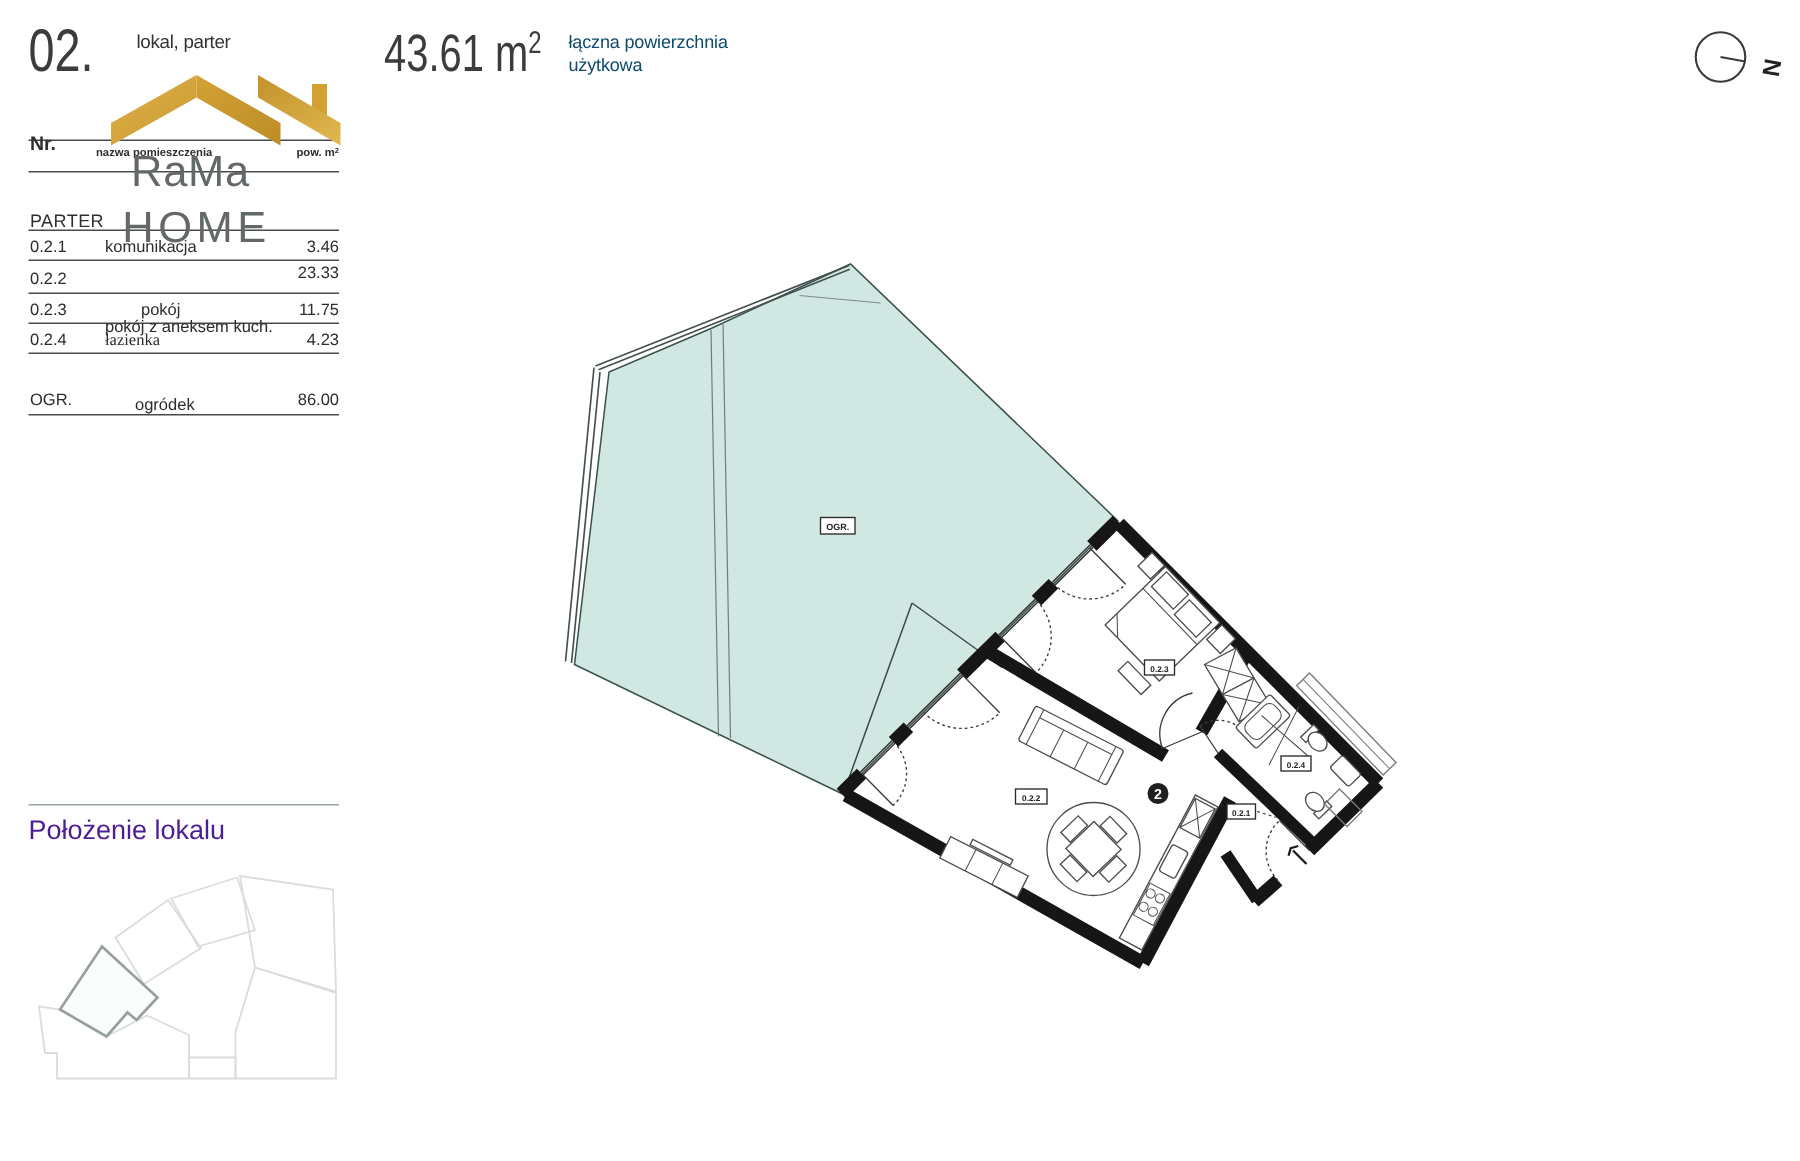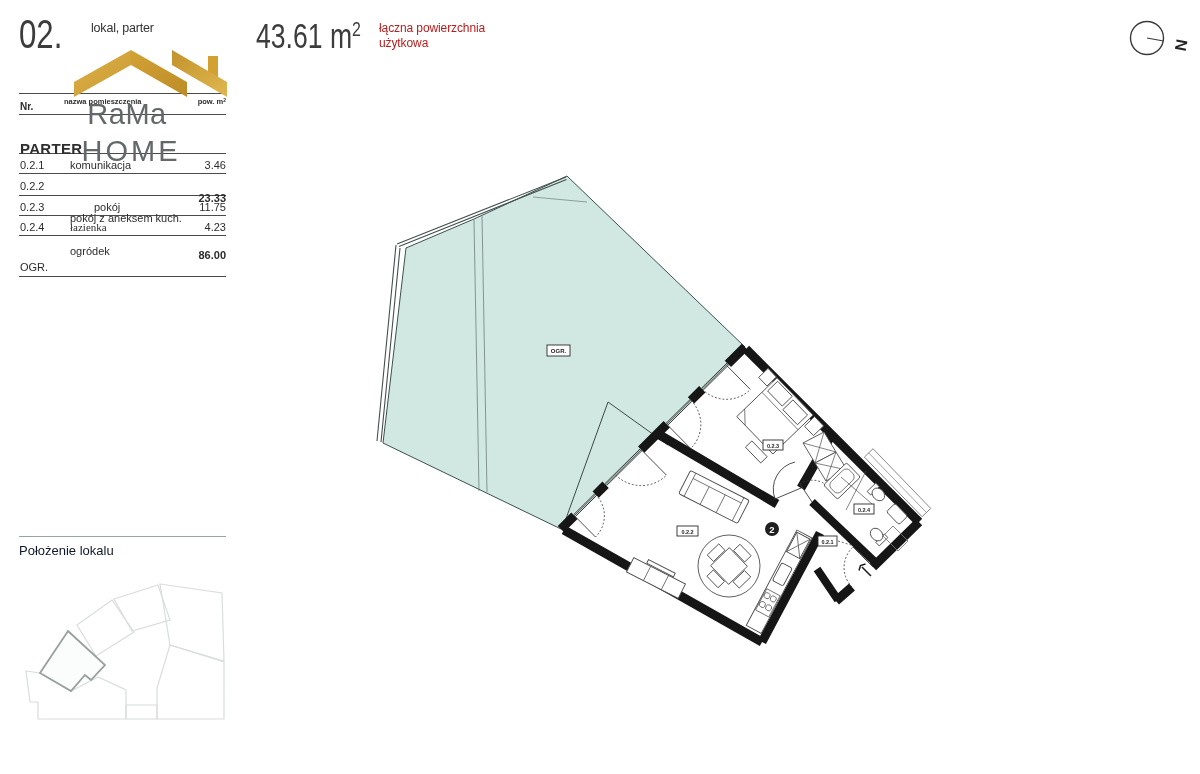--- a/index.html
+++ b/index.html
@@ -10,59 +10,59 @@
   .rt{left:20px;}
   .rn{left:70px;}
   .rv{right:974px;}
 </style>
 </head>
 <body>
 
 <div class="abs" style="left:19px;top:14px;font-size:40px;line-height:1;color:#3c3c3c;transform:scaleX(0.78);transform-origin:left top;">02.</div>
 <div class="abs" style="left:69px;top:21px;font-size:12.5px;color:#323232;letter-spacing:-0.2px;padding-left:22px;">lokal, parter</div>
 <div class="abs" style="left:256px;top:18px;font-size:35px;line-height:1;color:#3c3c3c;transform:scaleX(0.76);transform-origin:left top;">43.61&nbsp;m<span style="font-size:21px;vertical-align:12px;">2</span></div>
-<div class="abs" style="left:379px;top:21px;font-size:12px;line-height:14.5px;color:#b91c1c;letter-spacing:-0.1px;">łączna powierzchnia<br>użytkowa</div>
+<div class="abs" style="left:379px;top:21px;font-size:12px;line-height:14.5px;color:#0c4a6e;letter-spacing:-0.1px;">łączna powierzchnia<br>użytkowa</div>
 
 <div class="line" style="top:93px;"></div>
 <div class="line" style="top:114px;"></div>
 <div class="line" style="top:153px;"></div>
 <div class="line" style="top:173px;"></div>
 <div class="line" style="top:195px;"></div>
 <div class="line" style="top:215px;"></div>
 <div class="line" style="top:235px;"></div>
 <div class="line" style="top:276px;"></div>
 
-<div class="abs" style="left:20px;top:101px;font-size:10px;font-weight:bold;">Nr.</div>
+<div class="abs" style="left:20px;top:88px;font-size:13px;font-weight:bold;">Nr.</div>
 <div class="abs" style="left:64px;top:97px;font-size:7.5px;font-weight:bold;">nazwa pomieszczenia</div>
 <div class="abs rowtx" style="top:97px;font-size:7.5px;font-weight:bold;right:974px;">pow. m<span style="font-size:5px;vertical-align:2px;">2</span></div>
 
-<div class="abs" style="left:20px;top:140px;font-size:15px;font-weight:bold;letter-spacing:0.3px;">PARTER</div>
+<div class="abs" style="left:20px;top:140px;font-size:12px;font-weight:normal;letter-spacing:0.3px;">PARTER</div>
 
 <div class="rowtx rt" style="top:159px;">0.2.1</div>
 <div class="rowtx rn" style="top:159px;">komunikacja</div>
 <div class="rowtx rv" style="top:159px;">3.46</div>
 
 <div class="rowtx rt" style="top:180px;">0.2.2</div>
 <div class="rowtx rn" style="top:180px;margin-top:32px;">pokój z aneksem kuch.</div>
-<div class="rowtx rv" style="top:192px;font-weight:bold;">23.33</div>
+<div class="rowtx rv" style="top:176px;">23.33</div>
 
 <div class="rowtx rt" style="top:201px;">0.2.3</div>
 <div class="rowtx rn" style="top:201px;margin-left:24px;">pokój</div>
 <div class="rowtx rv" style="top:201px;">11.75</div>
 
 <div class="rowtx rt" style="top:221px;">0.2.4</div>
 <div class="rowtx rn" style="top:221px;font-family:Liberation Serif, serif;">łazienka</div>
 <div class="rowtx rv" style="top:221px;margin-left:42px;">4.23</div>
 
 <div class="rowtx rt" style="top:261px;">OGR.</div>
-<div class="rowtx rn" style="top:245px;">ogródek</div>
-<div class="rowtx rv" style="top:249px;font-weight:bold;">86.00</div>
+<div class="rowtx rn" style="top:264px;margin-left:20px;">ogródek</div>
+<div class="rowtx rv" style="top:261px;">86.00</div>
 
 <div class="abs" style="left:19px;top:536px;width:207px;border-top:1px solid #9aa5a2;"></div>
-<div class="abs" style="left:19px;top:543px;font-size:13px;color:#0f172a;text-align:center;">Położenie lokalu</div>
+<div class="abs" style="left:19px;top:543px;font-size:18px;color:#4c1d95;text-align:center;">Położenie lokalu</div>
 
 <svg class="abs" style="left:0;top:0;z-index:5;" width="1200" height="774" viewBox="0 0 1200 774">
 
 <defs>
   <linearGradient id="gL" x1="0" y1="0" x2="1" y2="1">
     <stop offset="0" stop-color="#dfb04a"></stop>
         <stop offset="1" stop-color="#c89a30"></stop>
   </linearGradient>
   <linearGradient id="gR" x1="0" y1="0" x2="1" y2="1">
     <stop offset="0" stop-color="#d2a236"></stop>

